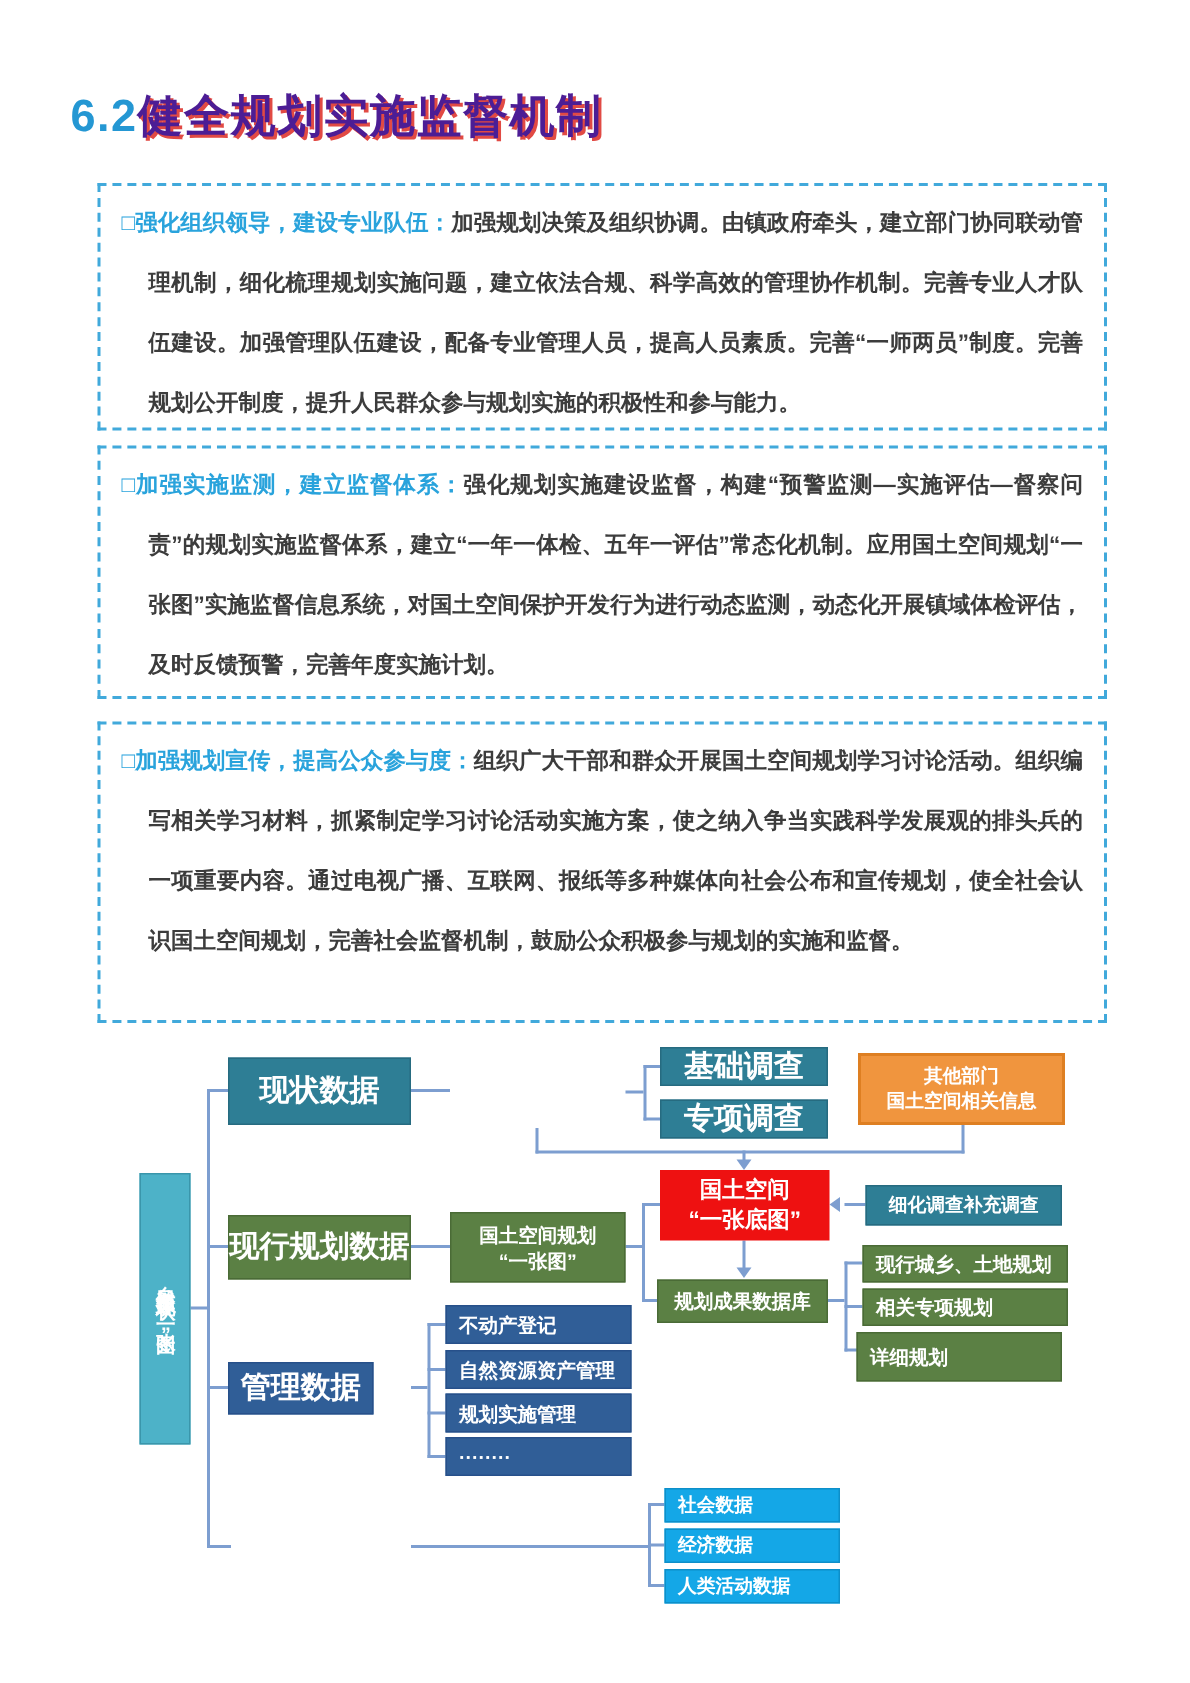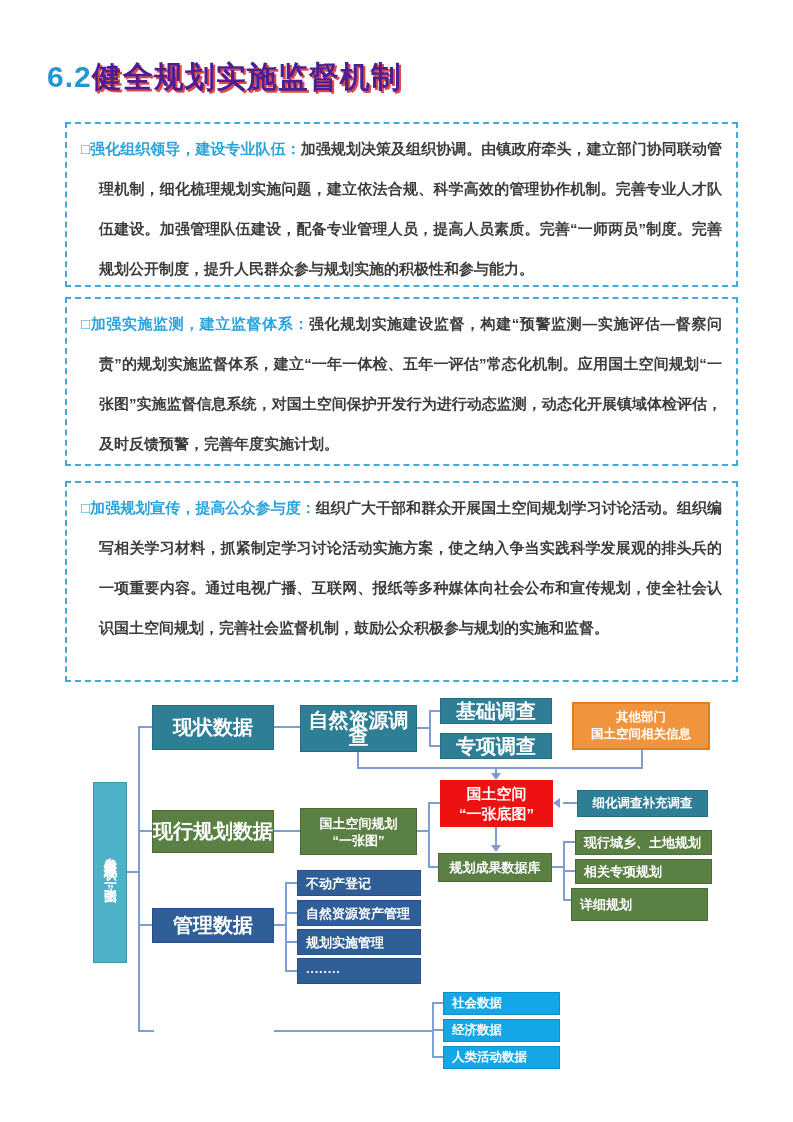--- a/index.html
+++ b/index.html
@@ -113,39 +113,38 @@
   <div class="hline" style="left:285px;top:970px;width:12px;"></div>
   <div class="hline" style="left:274px;top:1030px;width:158px;"></div>
   <div class="vline" style="left:432px;top:1002px;height:56px;"></div>
   <div class="hline" style="left:432px;top:1002px;width:11px;"></div>
   <div class="hline" style="left:432px;top:1029px;width:11px;"></div>
   <div class="hline" style="left:432px;top:1056px;width:11px;"></div>
 
   <div class="node teal-light vertical-label" style="left:93px;top:782px;width:34px;height:181px;">自然资源现状“一张图”</div>
 
   <div class="node teal fs14" style="left:152px;top:705px;width:122px;height:45px;">现状数据</div>
-  <div class="node teal fs14" style="left:300px;top:705px;width:117px;height:47px;">自然资源调查</div>
   <div class="node teal fs14" style="left:440px;top:698px;width:112px;height:26px;">基础调查</div>
   <div class="node teal fs14" style="left:440px;top:733px;width:112px;height:26px;">专项调查</div>
   <div class="node orange fs12" style="left:572px;top:702px;width:138px;height:48px;">其他部门
 国土空间相关信息</div>
 
   <div class="node red fs15" style="left:440px;top:780px;width:113px;height:47px;">国土空间
 “一张底图”</div>
   <div class="node teal fs12" style="left:577px;top:790px;width:131px;height:27px;">细化调查补充调查</div>
 
   <div class="node green fs14" style="left:152px;top:810px;width:122px;height:43px;">现行规划数据</div>
   <div class="node green fs13" style="left:300px;top:808px;width:117px;height:47px;">国土空间规划
 “一张图”</div>
   <div class="node green fs13" style="left:438px;top:853px;width:114px;height:29px;">规划成果数据库</div>
   <div class="node green fs13 left-align" style="left:575px;top:830px;width:137px;height:25px;">现行城乡、土地规划</div>
   <div class="node green fs13 left-align" style="left:575px;top:859px;width:137px;height:25px;">相关专项规划</div>
   <div class="node green fs13 left-align" style="left:571px;top:888px;width:137px;height:33px;">详细规划</div>
 
-  <div class="node dkblue fs14" style="left:152px;top:908px;width:122px;height:35px;">管理数据</div>
+  <div class="node dkblue fs14" style="left:152px;top:908px;width:97px;height:35px;">管理数据</div>
   <div class="node dkblue fs13 left-align" style="left:297px;top:870px;width:124px;height:26px;">不动产登记</div>
   <div class="node dkblue fs13 left-align" style="left:297px;top:900px;width:124px;height:26px;">自然资源资产管理</div>
   <div class="node dkblue fs13 left-align" style="left:297px;top:929px;width:124px;height:26px;">规划实施管理</div>
   <div class="node dkblue fs13 left-align" style="left:297px;top:958px;width:124px;height:26px;">········</div>
 
   <div class="node cyan fs12 left-align" style="left:443px;top:992px;width:117px;height:23px;">社会数据</div>
   <div class="node cyan fs12 left-align" style="left:443px;top:1019px;width:117px;height:23px;">经济数据</div>
   <div class="node cyan fs12 left-align" style="left:443px;top:1046px;width:117px;height:23px;">人类活动数据</div>
 
 </div>

